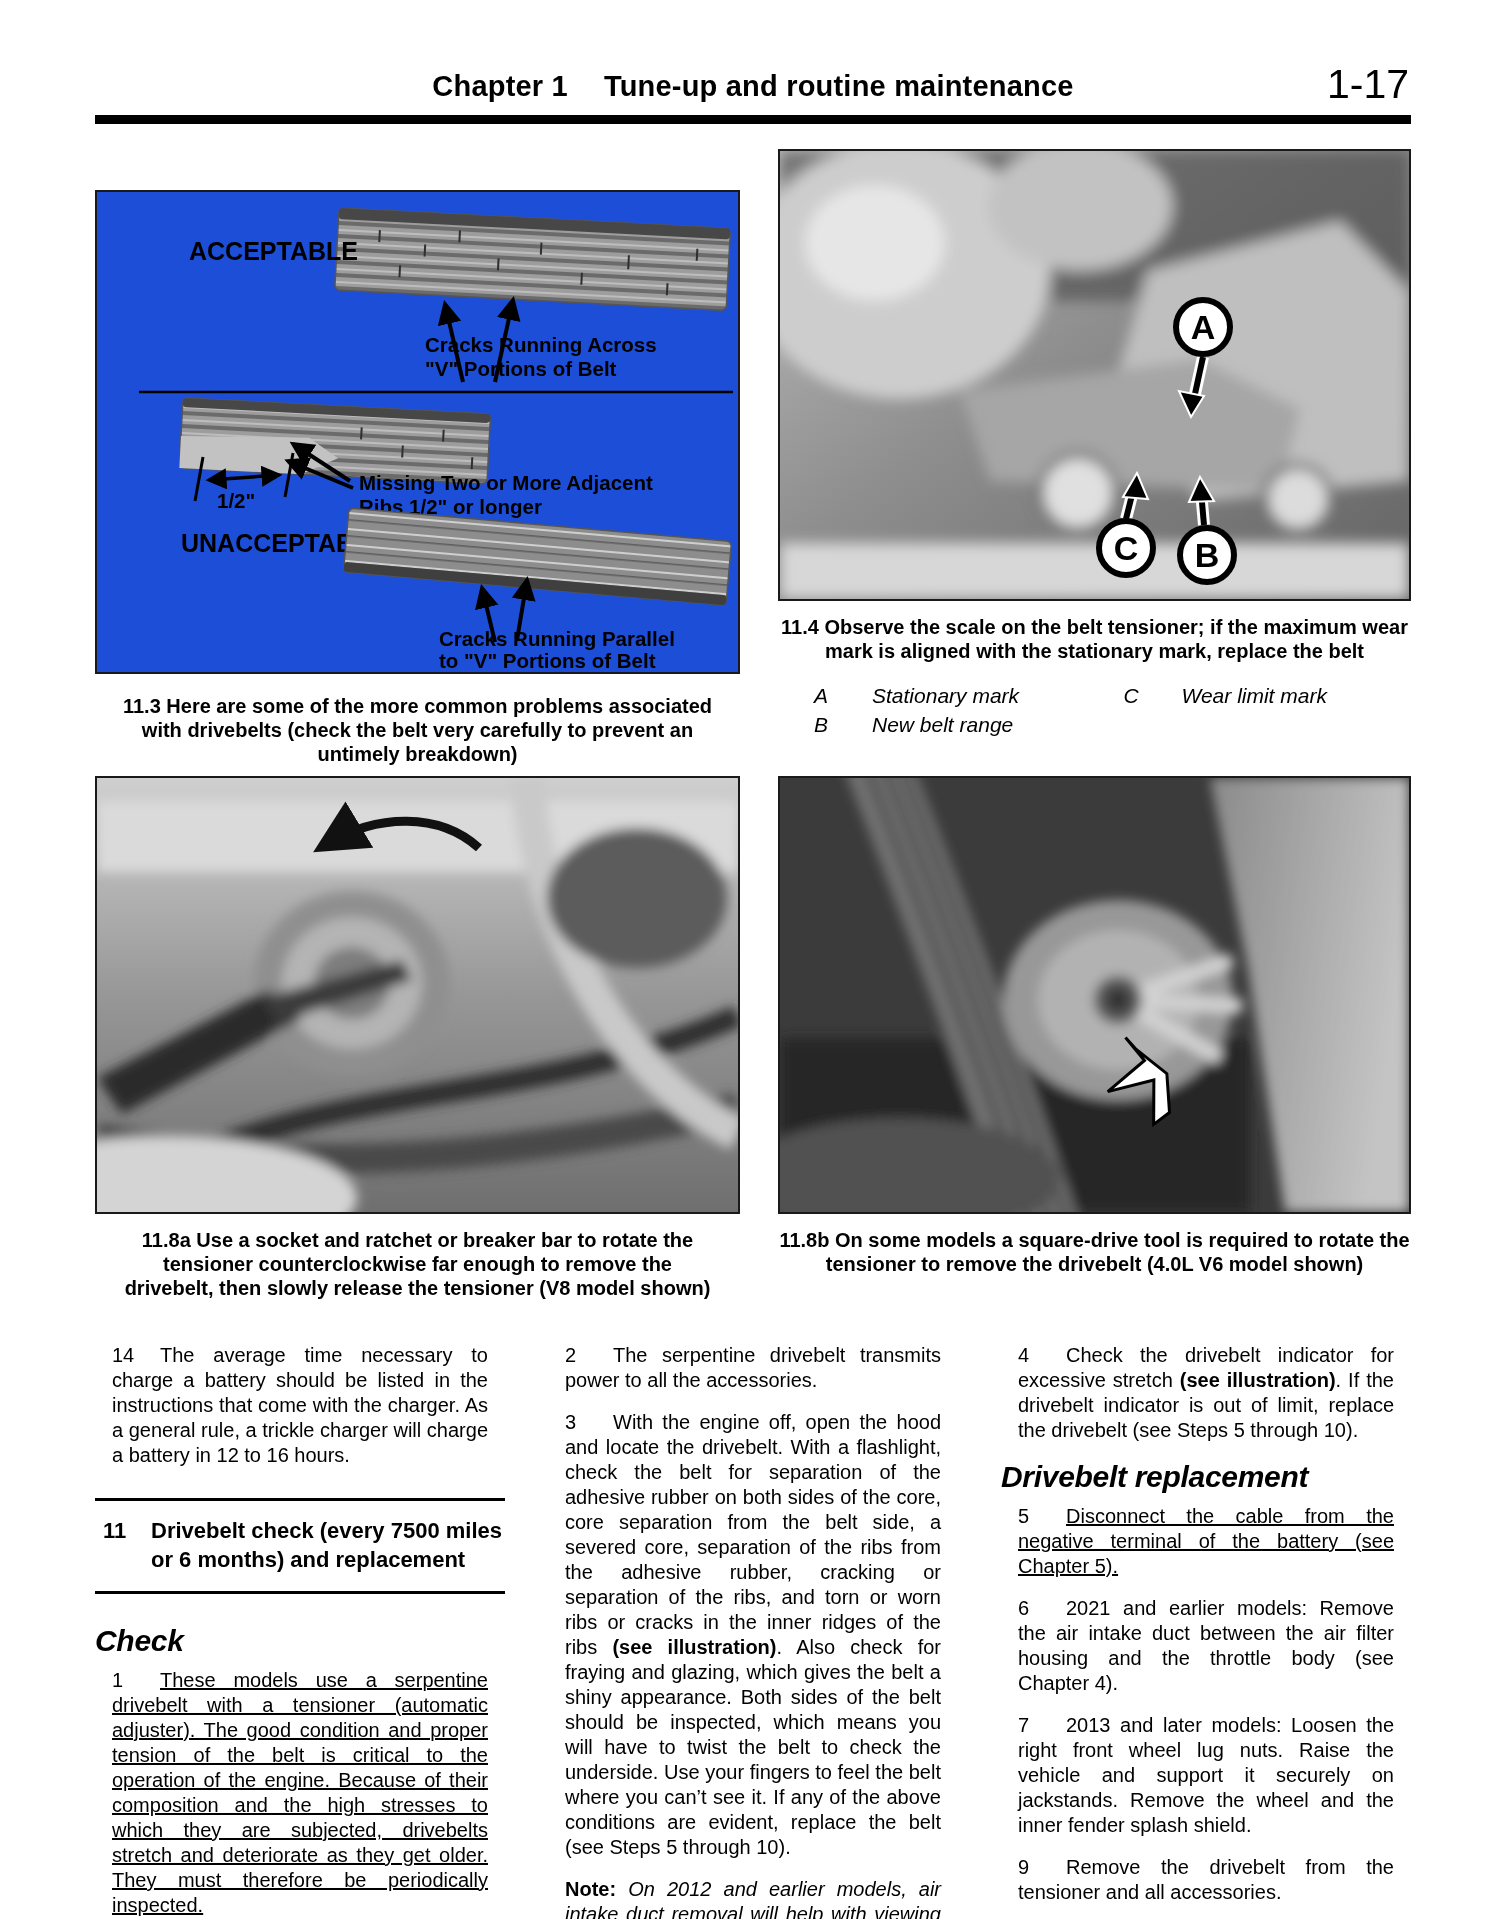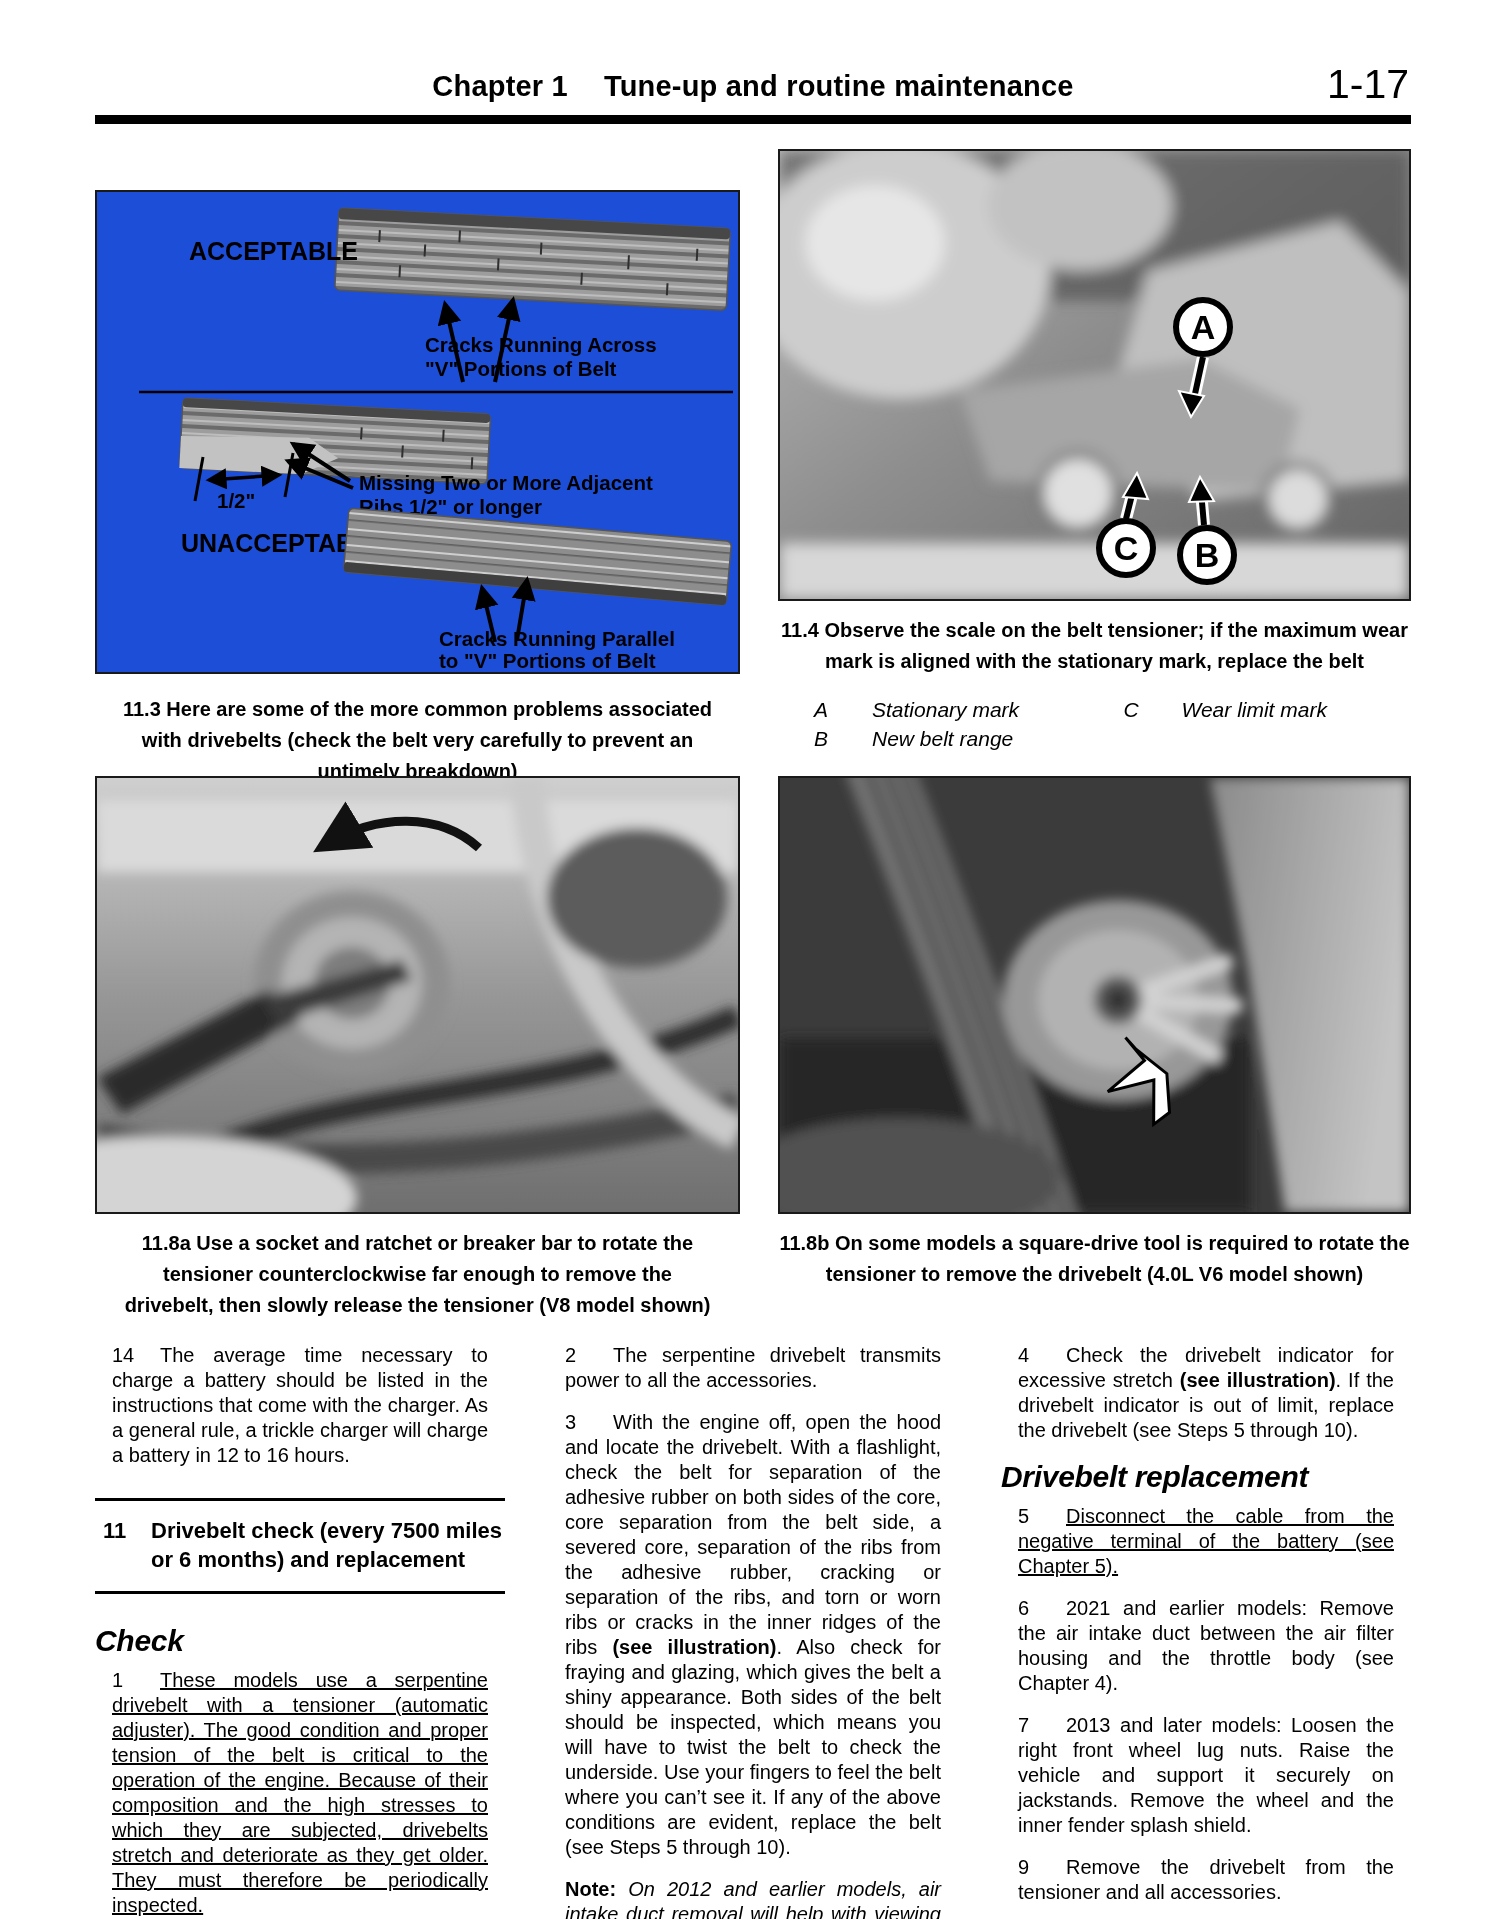--- a/index.html
+++ b/index.html
@@ -15,21 +15,21 @@
 
   
   .fig-row{display:flex;gap:38px;align-items:flex-start;}
   .row1{margin-top:25px;height:627px;}
   .row2{height:550px;}
   .fig-cell-l{width:645px;}
   .fig-cell-r{width:633px;}
   .figbox{width:641px;height:480px;border:2px solid #1a1a1a;background:#1d4ed8;margin-top:41px;}
   .photo{border:2px solid #1a1a1a;background:#777;overflow:hidden;}
   .photo svg{display:block;}
-  .caption{font-weight:bold;font-size:20px;line-height:31px;text-align:center;margin-top:20px;}
+  .caption{font-weight:bold;font-size:20px;line-height:24px;text-align:center;margin-top:20px;}
   .caption-tight{margin-top:14px;}
   .cap-pad{padding:0 24px;}
 
   
   .legend{display:flex;margin-top:18px;padding-left:36px;font-size:21px;font-style:italic;}
   .legend-col{width:50%;}
   .legend-col + .legend-col{width:50%;padding-left:22px;}
   .legend-row{display:flex;line-height:29px;}
   .legend-key{width:58px;flex:0 0 58px;}
 

